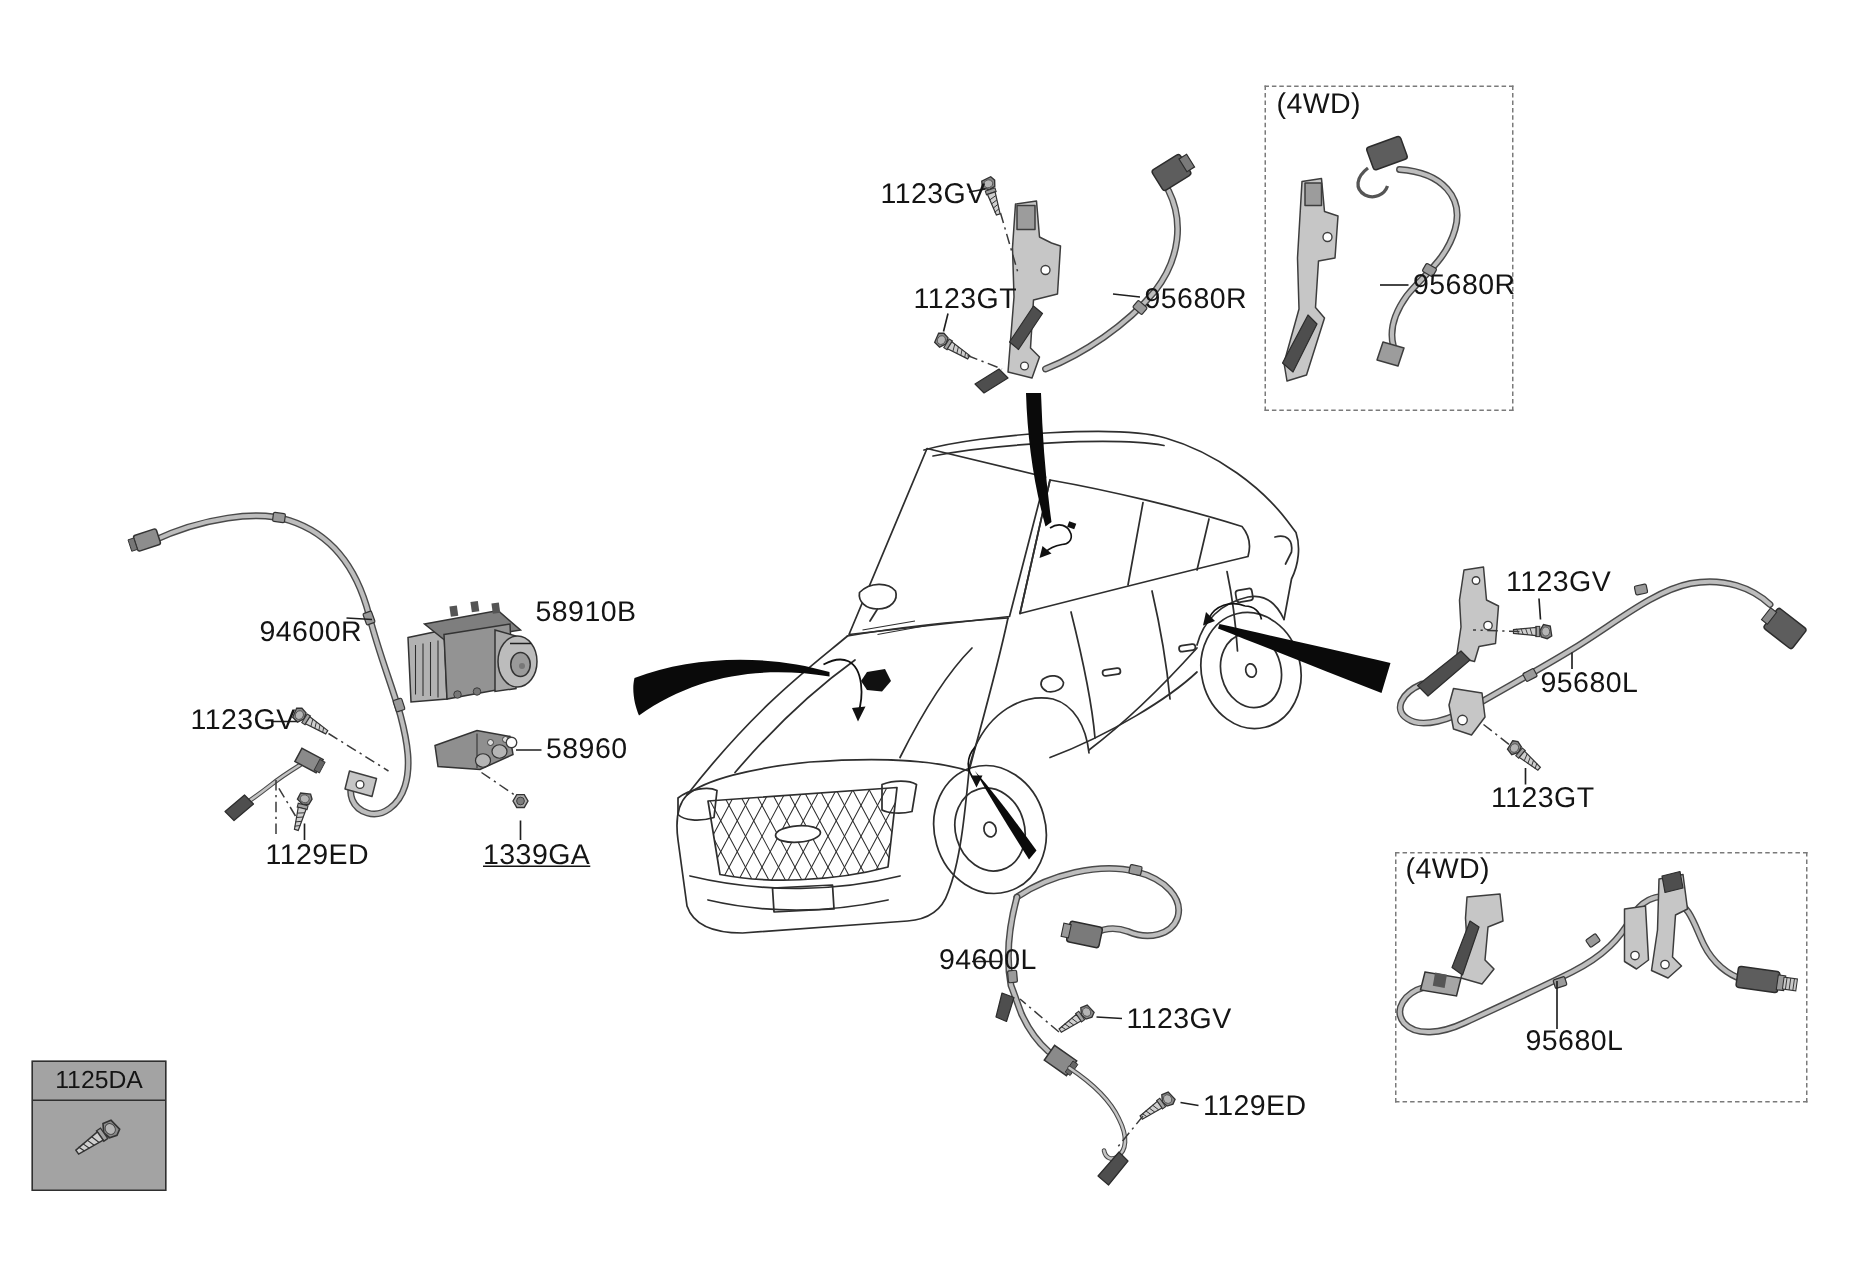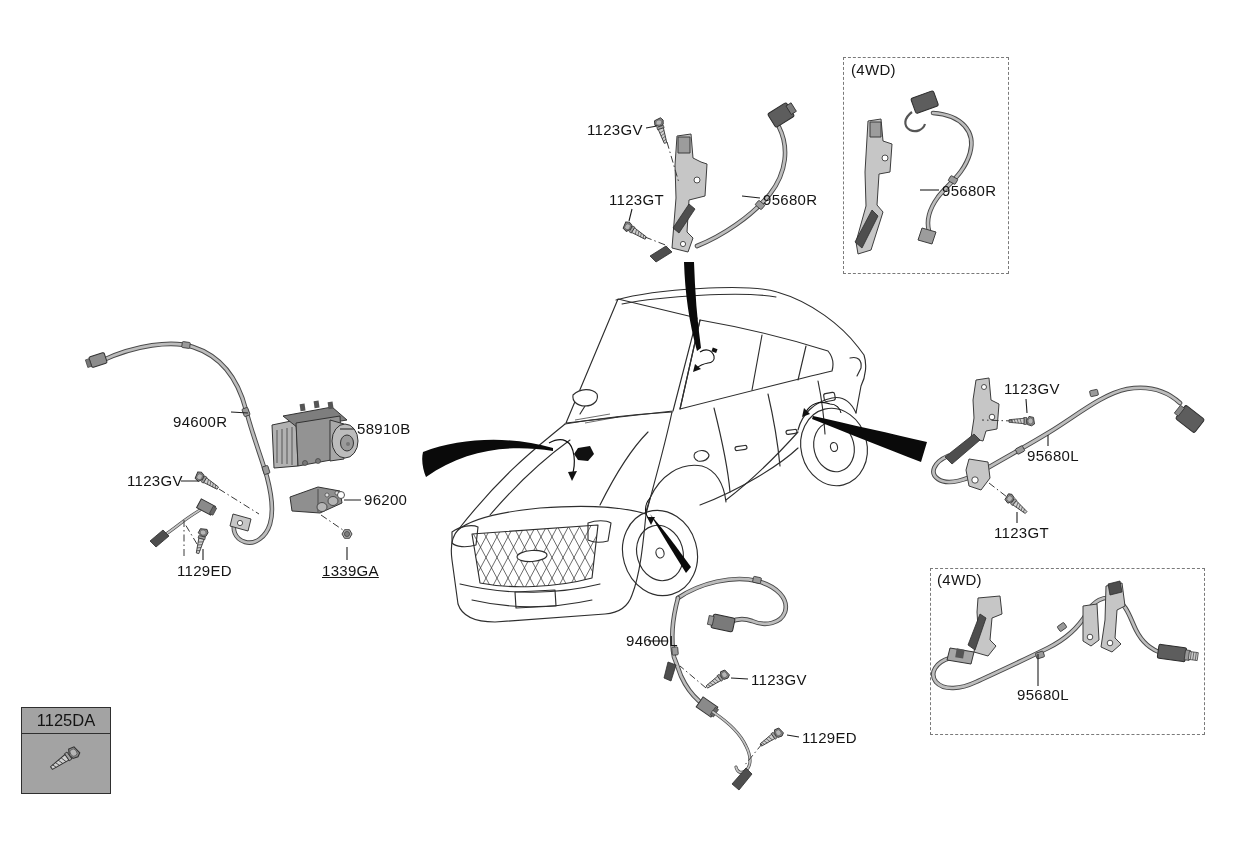--- a/index.html
+++ b/index.html
@@ -1,19 +1,19 @@
 <!DOCTYPE html>
 <html><head>
 <meta charset="utf-8">
 <style>
   html,body{margin:0;padding:0;background:#ffffff;}
   #canvas{position:relative;width:1240px;height:847px;background:#fff;overflow:hidden;
           font-family:"Liberation Sans", sans-serif;}
   #art{position:absolute;left:0;top:0;z-index:2;}
-  .label{position:absolute;z-index:3;font-size:15px;color:#141414;white-space:nowrap;
+  .label{position:absolute;z-index:3;font-size:19px;color:#141414;white-space:nowrap;
          letter-spacing:.3px;line-height:17px;}
   .dash-box{position:absolute;z-index:1;border:1.6px dashed #7a7a7a;}
   .legend-box{position:absolute;z-index:3;left:21px;top:707px;width:88px;height:85px;
               border:1.5px solid #2f2f2f;background:#a3a3a3;}
   .legend-head{height:25px;border-bottom:1.5px solid #2f2f2f;display:flex;
                align-items:center;justify-content:center;font-size:16.5px;color:#141414;}
   .legend-body{height:58px;display:flex;align-items:center;justify-content:center;}
   
   .car{fill:none;stroke:#2e2e2e;stroke-width:1.15;stroke-linecap:round;stroke-linejoin:round;}
   .carf{fill:#ffffff;stroke:#2e2e2e;stroke-width:1.15;stroke-linejoin:round;}
@@ -299,23 +299,23 @@
       <path class="ldr" d="M648,641 L668,641 M748,679 L731,678 M799,737 L787,735"></path>
     </g>
   </svg>
 
   <div class="label" style="left:587px;top:121px;">1123GV</div>
   <div class="label" style="left:609px;top:191px;">1123GT</div>
   <div class="label" style="left:763px;top:191px;">95680R</div>
   <div class="label" style="left:851px;top:61px;">(4WD)</div>
   <div class="label" style="left:942px;top:182px;">95680R</div>
   <div class="label" style="left:173px;top:413px;">94600R</div>
-  <div class="label" style="left:357px;top:420px;text-align:right;">58910B</div>
+  <div class="label" style="left:357px;top:400px;text-align:right;">58910B</div>
   <div class="label" style="left:127px;top:472px;">1123GV</div>
-  <div class="label" style="left:364px;top:491px;">96200</div>
+  <div class="label" style="left:364px;top:491px;">58960</div>
   <div class="label" style="left:177px;top:562px;">1129ED</div>
   <div class="label" style="left:322px;top:562px;text-decoration:underline;">1339GA</div>
   <div class="label" style="left:1004px;top:380px;">1123GV</div>
   <div class="label" style="left:1027px;top:447px;">95680L</div>
   <div class="label" style="left:994px;top:524px;">1123GT</div>
   <div class="label" style="left:937px;top:571px;">(4WD)</div>
   <div class="label" style="left:1017px;top:686px;">95680L</div>
   <div class="label" style="left:626px;top:632px;">94600L</div>
   <div class="label" style="left:751px;top:671px;">1123GV</div>
   <div class="label" style="left:802px;top:729px;">1129ED</div>

